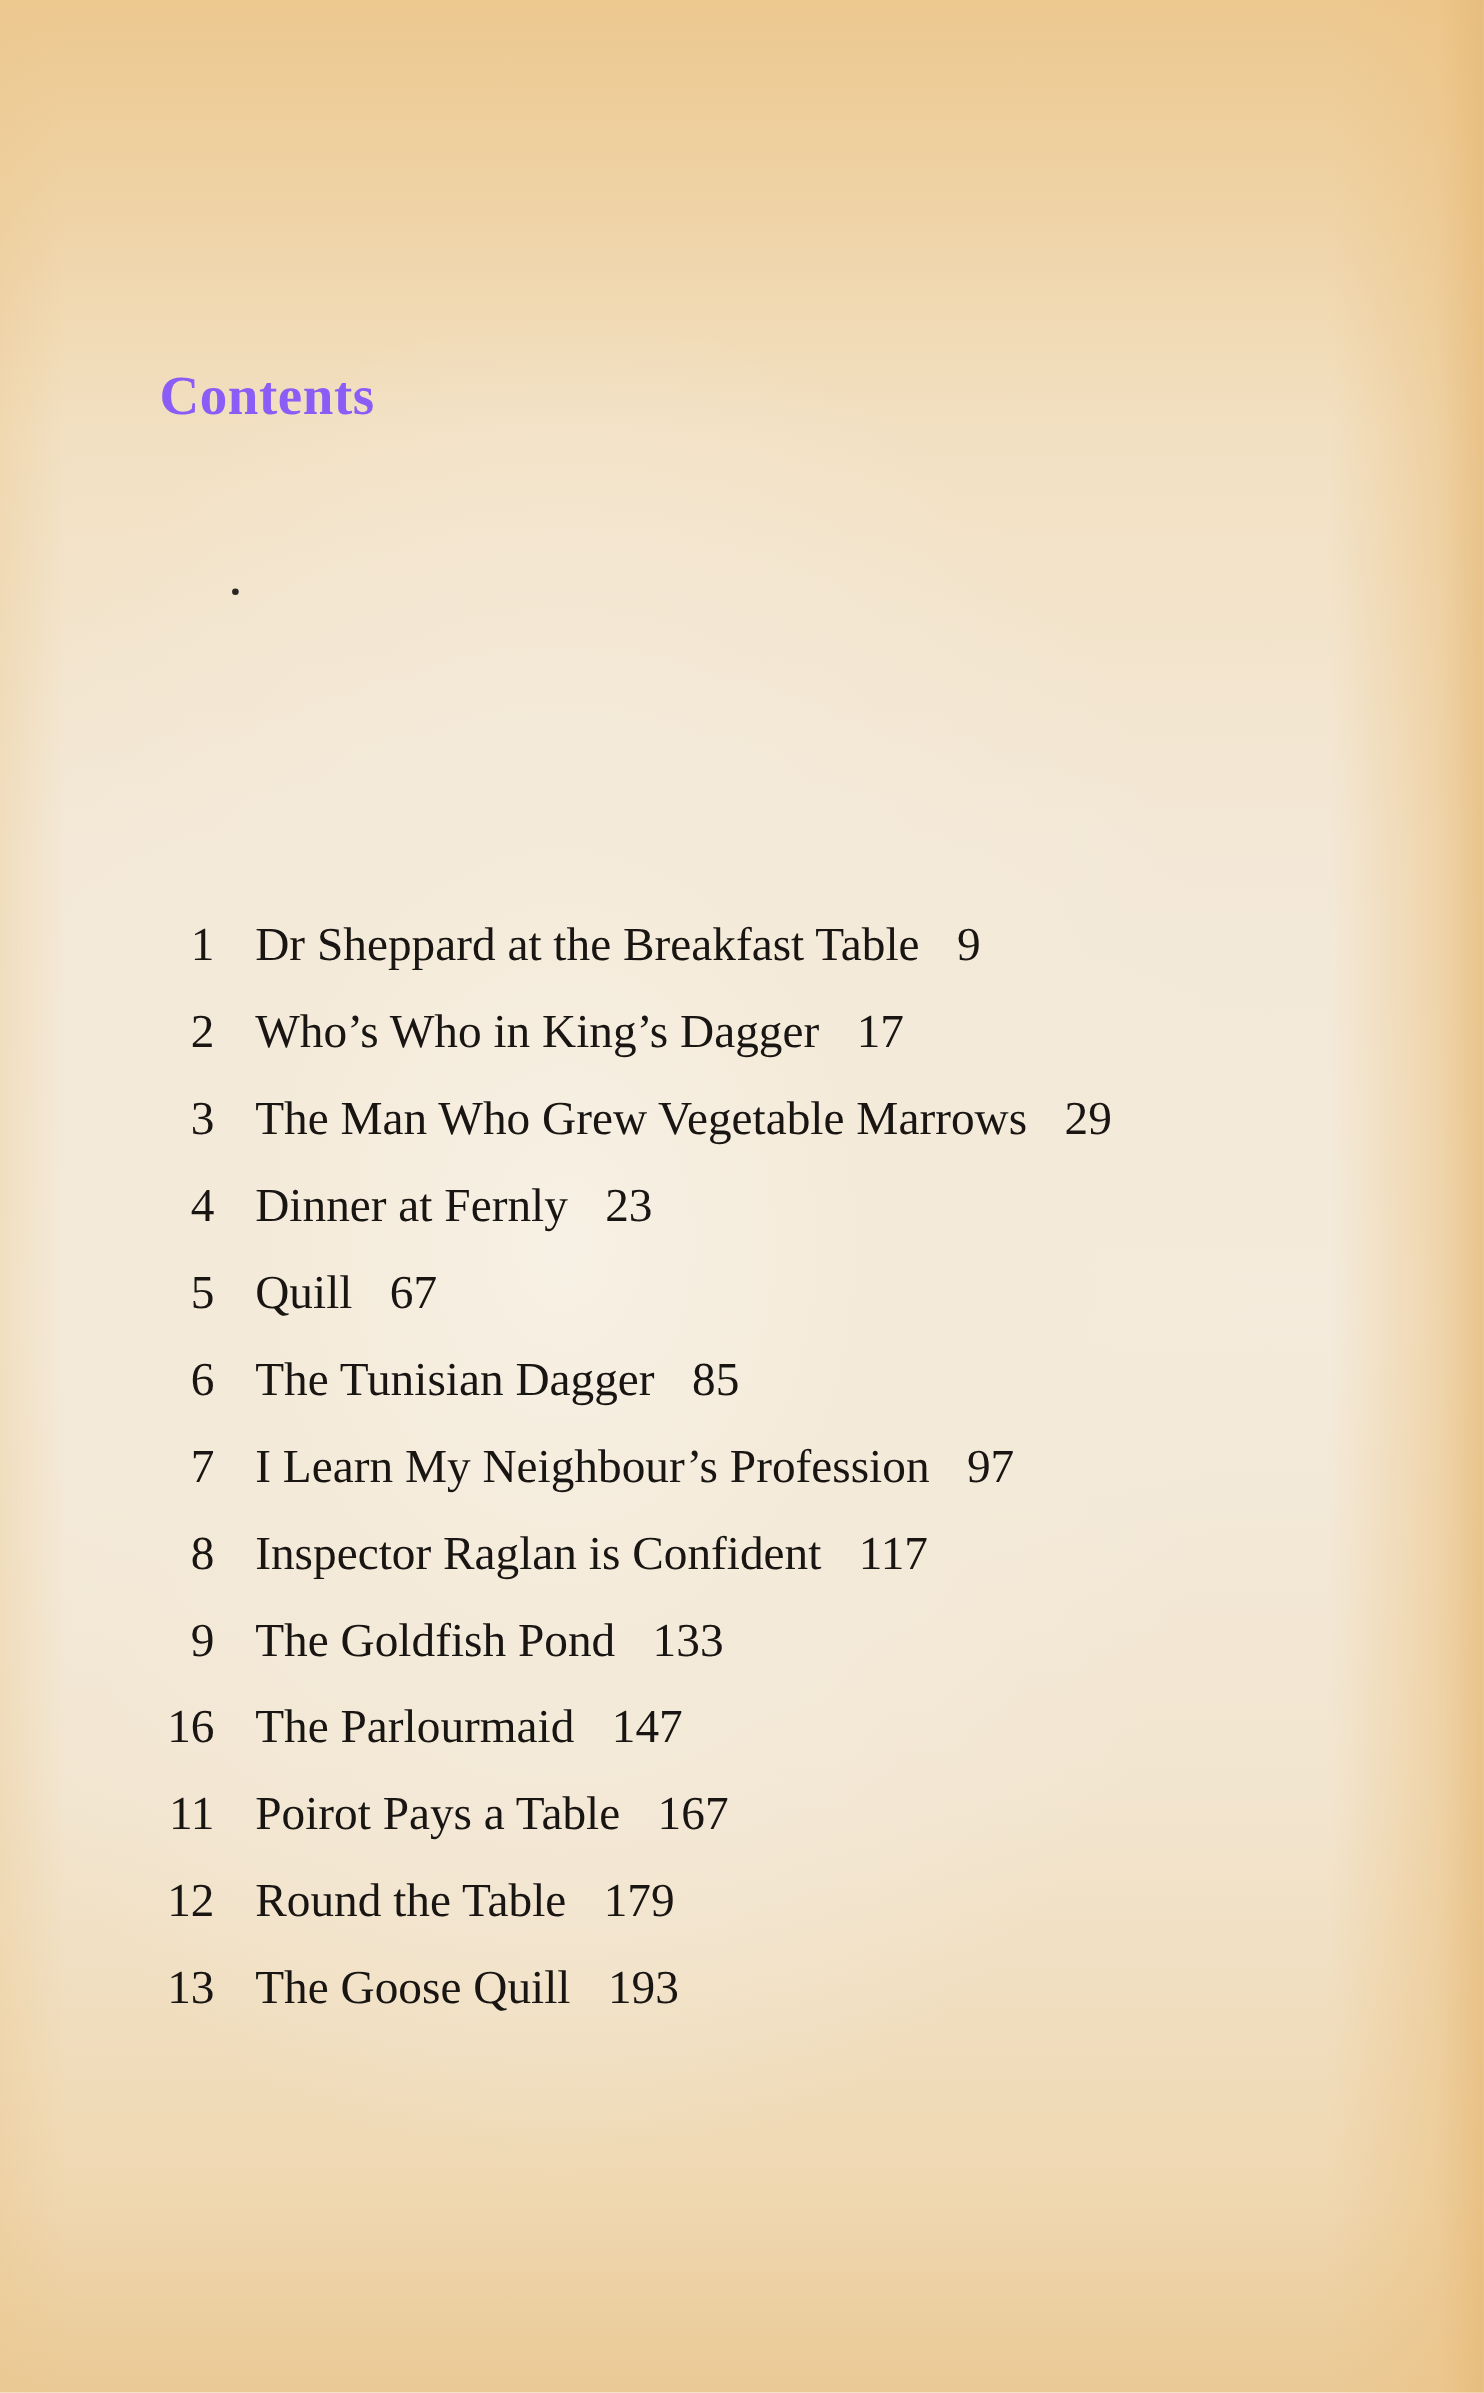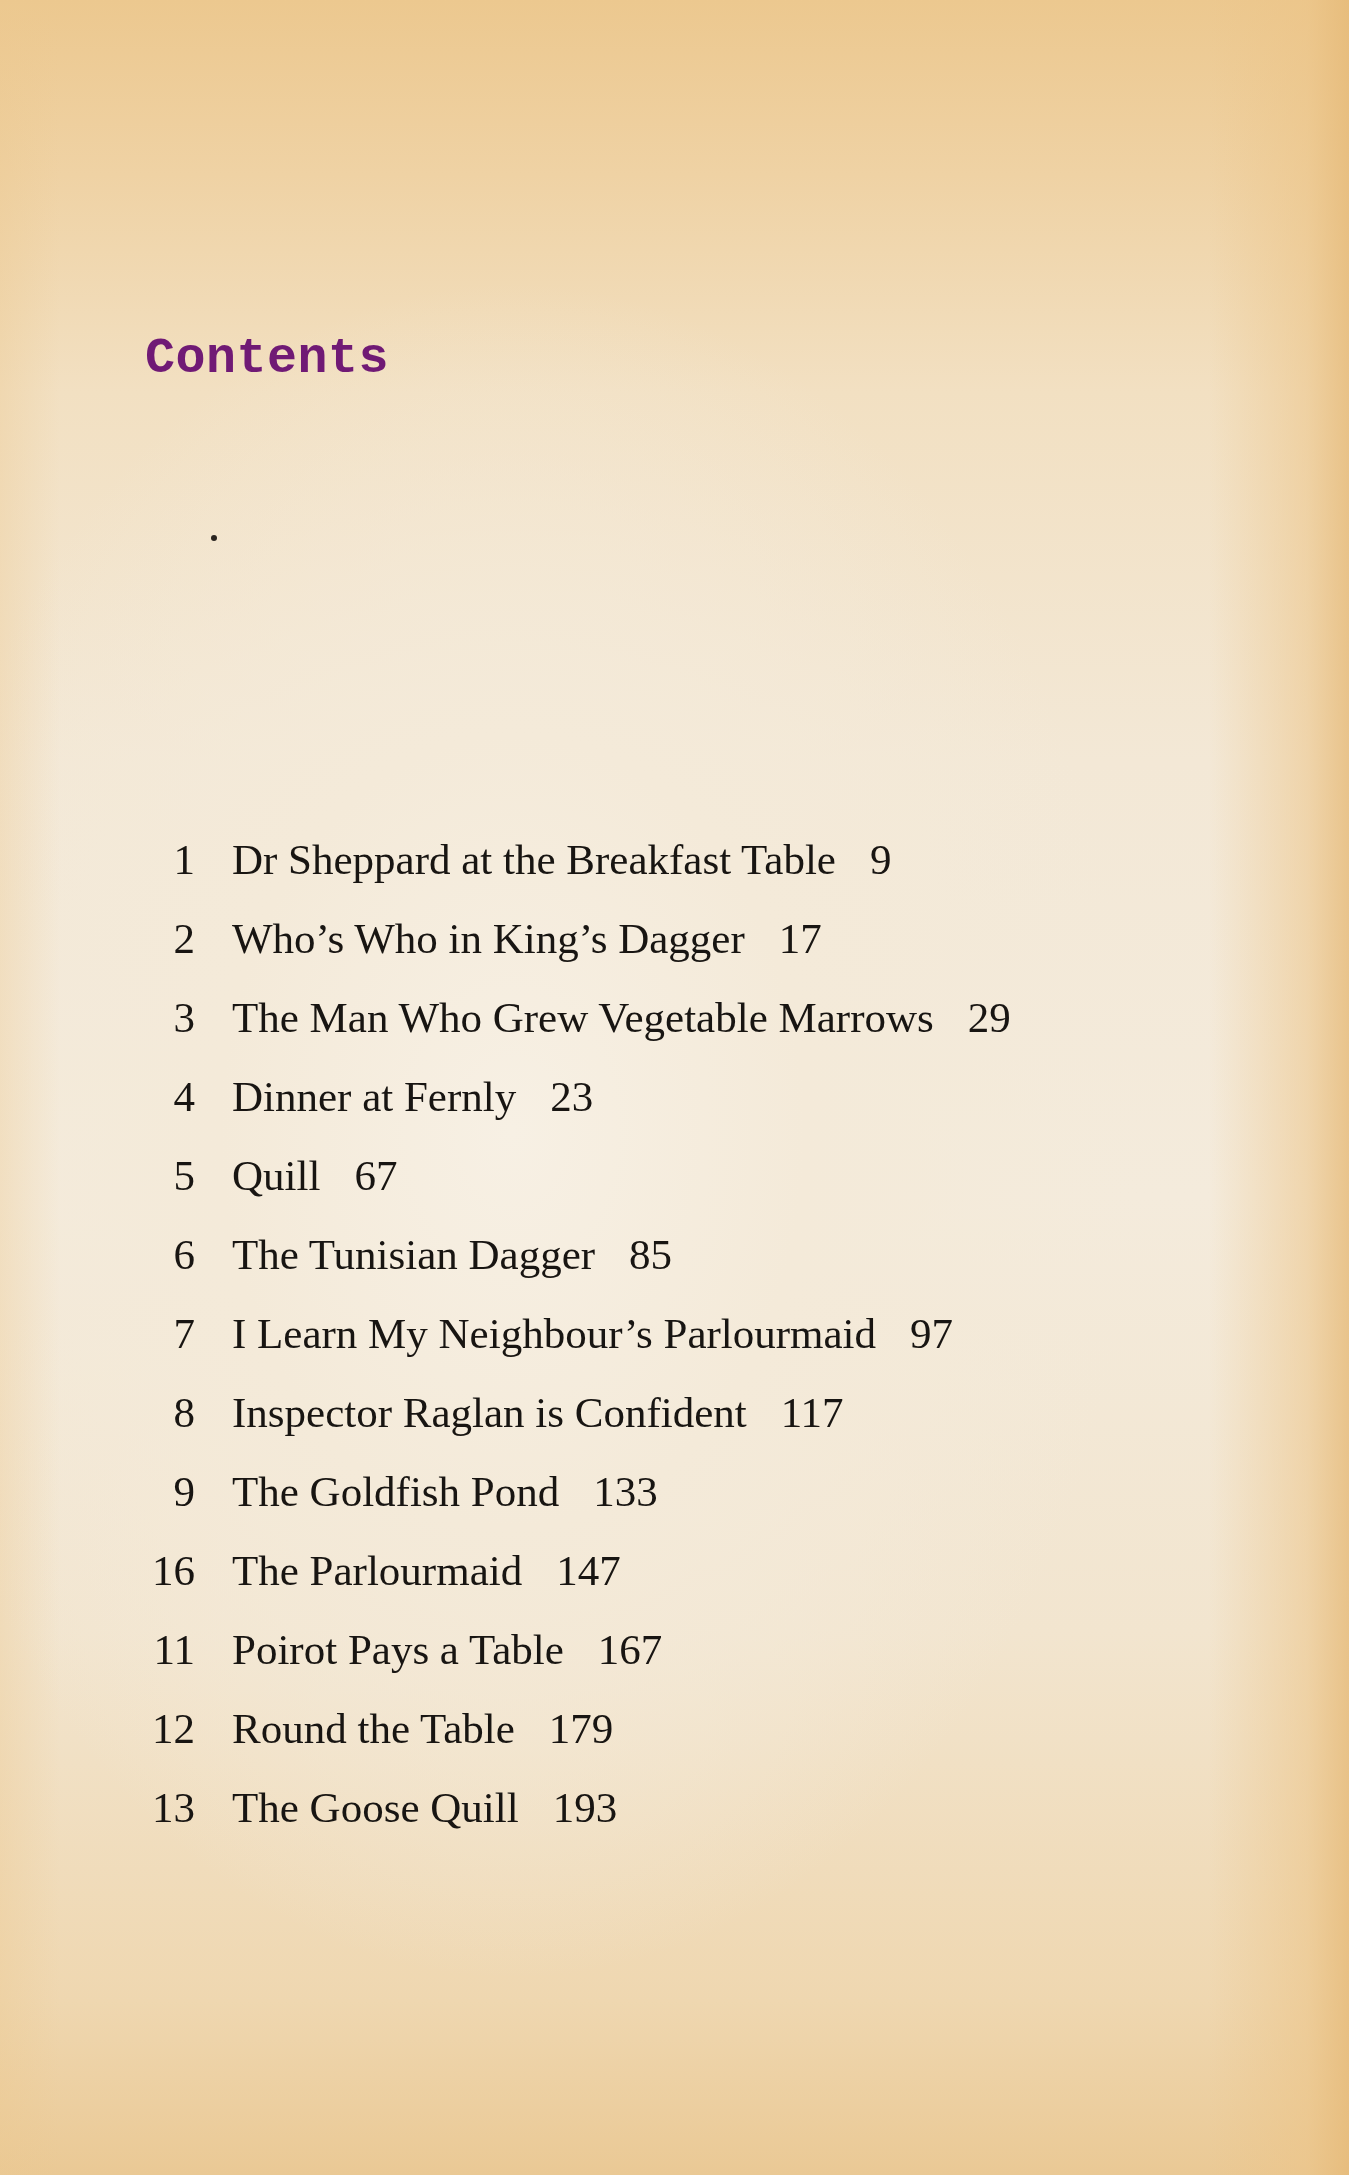--- a/index.html
+++ b/index.html
@@ -29,24 +29,24 @@
       position: absolute;
       width: 6px; height: 6px;
       border-radius: 50%;
       background: #2a2520;
     }
     .heading {
       position: absolute;
       left: 145px;
       top: 330px;
       margin: 0;
-      font-family: Liberation Mono, monospace;
+      font-family: Liberation Serif, serif;
       font-weight: bold;
       font-size: 50px;
-      color: #701a75;
+      color: #8b5cf6;
       letter-spacing: 0.5px;
     }
     .toc {
       position: absolute;
       left: 0;
       top: 820px;
       list-style: none;
       margin: 0;
       padding: 0;
       font-family: "Liberation Serif", serif;
@@ -103,21 +103,21 @@
   <li class="toc-entry">
     <span class="toc-num">5</span>
     <span class="toc-title"><span>Quill</span><span class="toc-page">67</span></span>
   </li>
   <li class="toc-entry">
     <span class="toc-num">6</span>
     <span class="toc-title"><span>The Tunisian Dagger</span><span class="toc-page">85</span></span>
   </li>
   <li class="toc-entry">
     <span class="toc-num">7</span>
-    <span class="toc-title"><span>I Learn My Neighbour’s Parlourmaid</span><span class="toc-page">97</span></span>
+    <span class="toc-title"><span>I Learn My Neighbour’s Profession</span><span class="toc-page">97</span></span>
   </li>
   <li class="toc-entry">
     <span class="toc-num">8</span>
     <span class="toc-title"><span>Inspector Raglan is Confident</span><span class="toc-page">117</span></span>
   </li>
   <li class="toc-entry">
     <span class="toc-num">9</span>
     <span class="toc-title"><span>The Goldfish Pond</span><span class="toc-page">133</span></span>
   </li>
   <li class="toc-entry">

